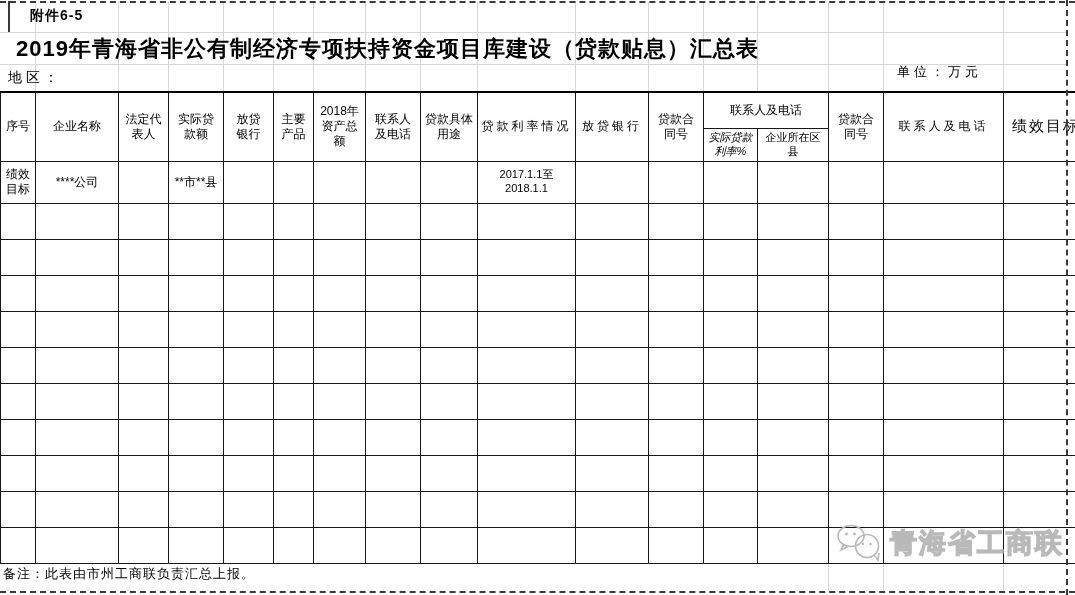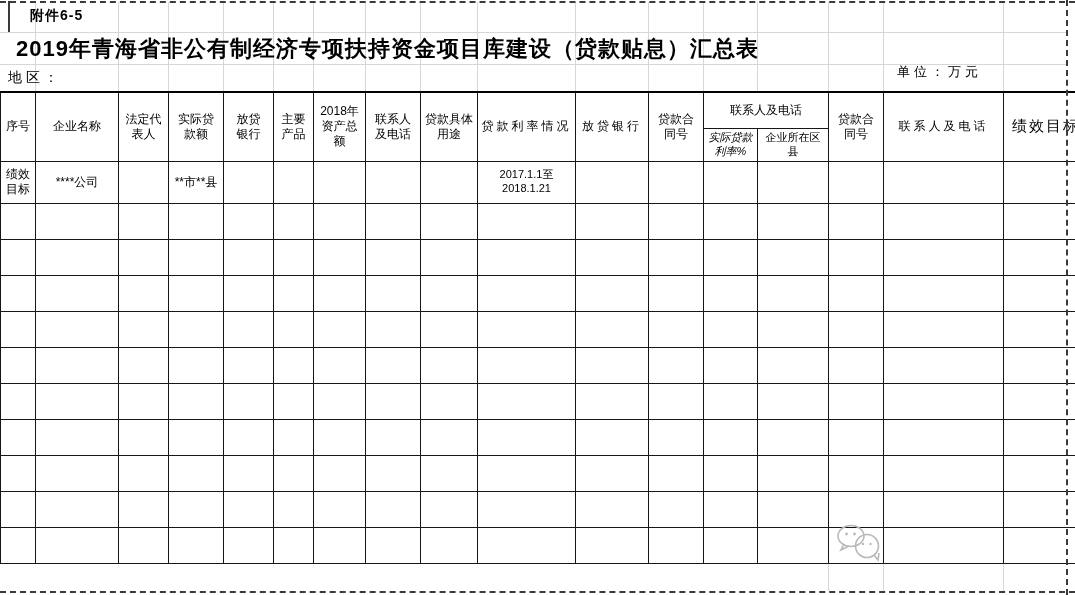--- a/index.html
+++ b/index.html
@@ -131,21 +131,21 @@
         <td>绩效目标</td>
         <td>****公司</td>
         <td></td>
         <td class="leftcell">**市**县</td>
         <td></td>
         <td></td>
         <td></td>
         <td></td>
         <td></td>
         <td class="preline">2017.1.1至
-2018.1.21</td>
+2018.1.1</td>
         <td></td>
         <td></td>
         <td></td>
         <td></td>
         <td></td>
         <td></td>
         <td></td>
       </tr>
     <tr class="er">
           <td></td>
@@ -333,31 +333,33 @@
           <td></td>
           <td></td>
           <td></td>
           <td></td>
           <td></td>
           <td></td>
         </tr>
       </tbody>
   </table>
 
+  <div class="note">备注：此表由市州工商联负责汇总上报。</div>
 
   <div class="watermark">
     <svg width="50" height="38" viewBox="0 0 50 38" style="margin-right:4px;">
       <ellipse cx="15" cy="12" rx="13" ry="10.5" fill="none" stroke="#b9b9b9" stroke-width="1.6"></ellipse>
       <path d="M8 20 L5 26 L13 22" fill="none" stroke="#b9b9b9" stroke-width="1.6"></path>
       <circle cx="10.5" cy="10" r="1.4" fill="#b9b9b9"></circle>
       <circle cx="18.5" cy="10" r="1.4" fill="#b9b9b9"></circle>
       <circle cx="31" cy="22" r="11.5" fill="none" stroke="#b9b9b9" stroke-width="1.6"></circle>
       <circle cx="27" cy="20" r="1.2" fill="#b9b9b9"></circle>
       <circle cx="34.5" cy="20" r="1.2" fill="#b9b9b9"></circle>
       <path d="M38 31 L42 36 L43 29" fill="none" stroke="#b9b9b9" stroke-width="1.6"></path>
     </svg>
+    <span class="wm-text">青海省工商联</span>
   </div>
 
   <div class="dash-h topz" style="top:1px;"></div>
   <div class="dash-h topz" style="top:591px;"></div>
   <div class="dash-v topz" style="left:1066px;"></div>
   <div class="dash-stub topz"></div>
 </div>
 
 </body></html>

